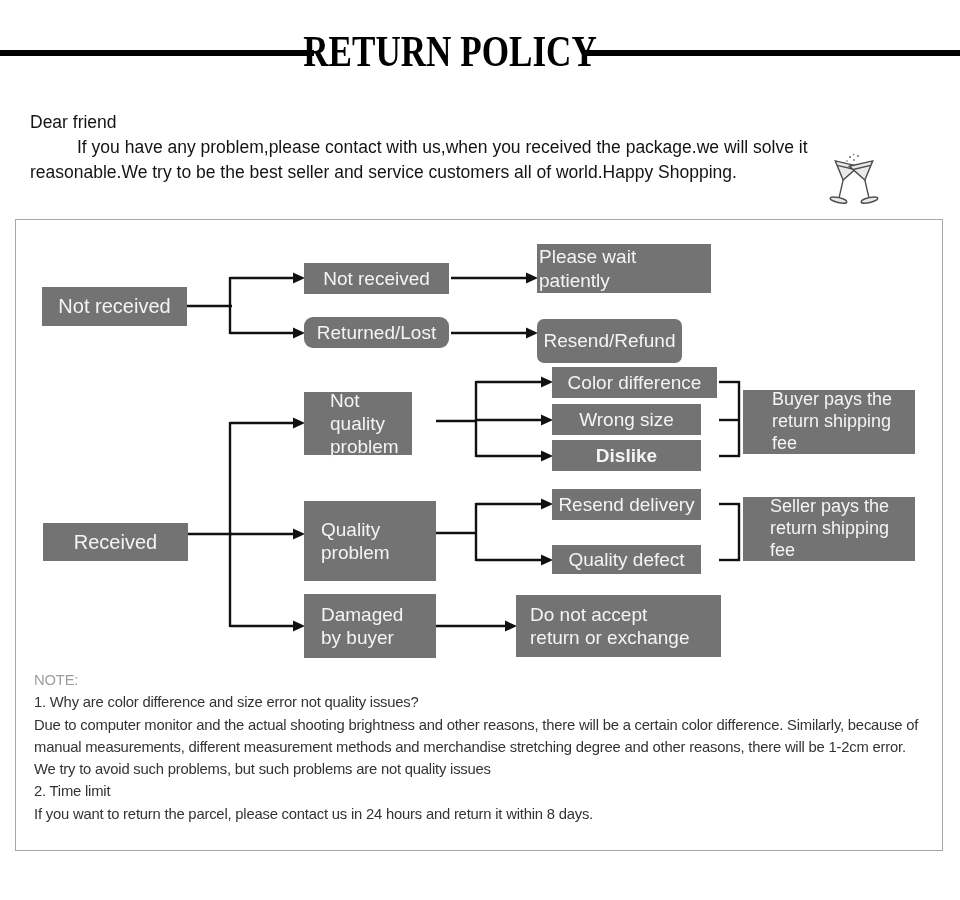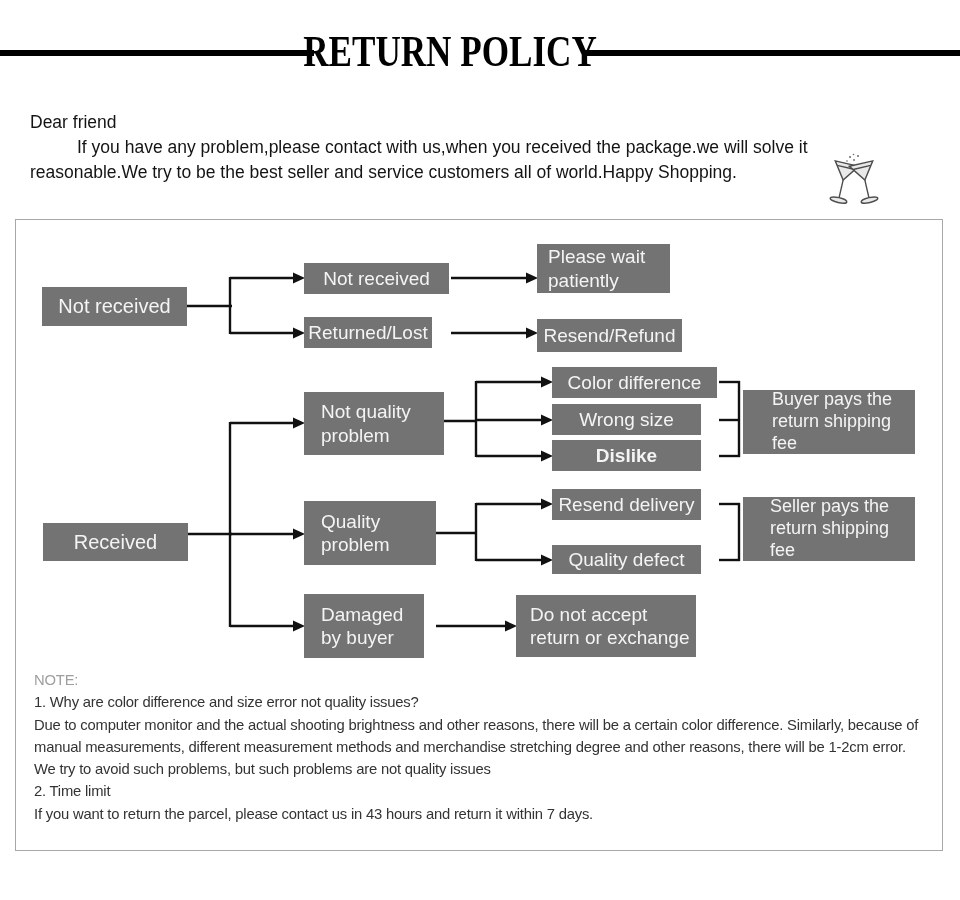--- a/index.html
+++ b/index.html
@@ -143,49 +143,49 @@
       <polygon points="525,194.5 525,205.5 537,200"></polygon>
       <polygon points="525,230.5 525,241.5 537,236"></polygon>
       <polygon points="525,278.5 525,289.5 537,284"></polygon>
       <polygon points="525,334.5 525,345.5 537,340"></polygon>
       <polygon points="489,400.5 489,411.5 501,406"></polygon>
     </g>
   </svg>
 
   <div class="fbox big" style="left:26px;  top:67px;  width:145px; height:39px;">Not received</div>
   <div class="fbox" style="left:288px; top:43px;  width:145px; height:31px;">Not received</div>
-  <div class="fbox" style="left:288px; top:97px;  width:128px; height:31px;">Returned/Lost</div>
-  <div class="fbox left" style="left:521px; top:24px; width:133px; height:49px; padding-left:11px;">Please wait
+  <div class="fbox" style="left:288px; top:97px;  width:145px; height:31px;border-radius:9px;">Returned/Lost</div>
+  <div class="fbox left" style="left:521px; top:24px; width:174px; height:49px; padding-left:2px;">Please wait
 patiently</div>
-  <div class="fbox" style="left:521px; top:99px; width:145px; height:33px;">Resend/Refund</div>
+  <div class="fbox" style="left:521px; top:99px; width:145px; height:44px;border-radius:7px;">Resend/Refund</div>
 
   <div class="fbox big" style="left:27px;  top:295px; width:145px; height:38px;margin-top:8px;">Received</div>
-  <div class="fbox left" style="left:288px; top:172px; width:140px; height:63px; padding-left:17px;">Not quality
+  <div class="fbox left" style="left:288px; top:172px; width:108px; height:63px; padding-left:26px;">Not quality
 problem</div>
-  <div class="fbox left" style="left:288px; top:281px; width:132px; height:64px; padding-left:17px;">Quality
+  <div class="fbox left" style="left:288px; top:281px; width:132px; height:80px; padding-left:17px;">Quality
 problem</div>
-  <div class="fbox left" style="left:288px; top:374px; width:120px; height:64px; padding-left:17px;">Damaged
+  <div class="fbox left" style="left:288px; top:374px; width:132px; height:64px; padding-left:17px;">Damaged
 by buyer</div>
 
   <div class="fbox" style="left:536px; top:147px; width:165px; height:31px;">Color difference</div>
   <div class="fbox" style="left:536px; top:184px; width:149px; height:31px;">Wrong size</div>
   <div class="fbox" style="left:536px; top:220px; width:149px; height:31px;font-weight:bold;">Dislike</div>
   <div class="fbox left sm" style="left:727px; top:170px; width:172px; height:64px; padding-left:29px;">Buyer pays the
 return shipping fee</div>
 
   <div class="fbox" style="left:536px; top:269px; width:149px; height:31px;">Resend delivery</div>
   <div class="fbox" style="left:536px; top:325px; width:149px; height:29px;">Quality defect</div>
   <div class="fbox left sm" style="left:727px; top:277px; width:172px; height:64px; padding-left:27px;">Seller pays the
 return shipping fee</div>
 
-  <div class="fbox left" style="left:500px; top:375px; width:180px; height:62px; padding-left:14px;">Do not accept
+  <div class="fbox left" style="left:500px; top:375px; width:205px; height:62px; padding-left:14px;">Do not accept
 return or exchange</div>
 
   <div class="note">
     <div class="note-label">NOTE:</div>
     <div>1. Why are color difference and size error not quality issues?</div>
     <div>Due to computer monitor and the actual shooting brightness and other reasons, there will be a certain color difference. Similarly, because of</div>
     <div>manual measurements, different measurement methods and merchandise stretching degree and other reasons, there will be 1-2cm error.</div>
     <div>We try to avoid such problems, but such problems are not quality issues</div>
     <div>2. Time limit</div>
-    <div>If you want to return the parcel, please contact us in 43 hours and return it within 7 days.</div>
+    <div>If you want to return the parcel, please contact us in 24 hours and return it within 8 days.</div>
   </div>
 </div>
 
 </body></html>

